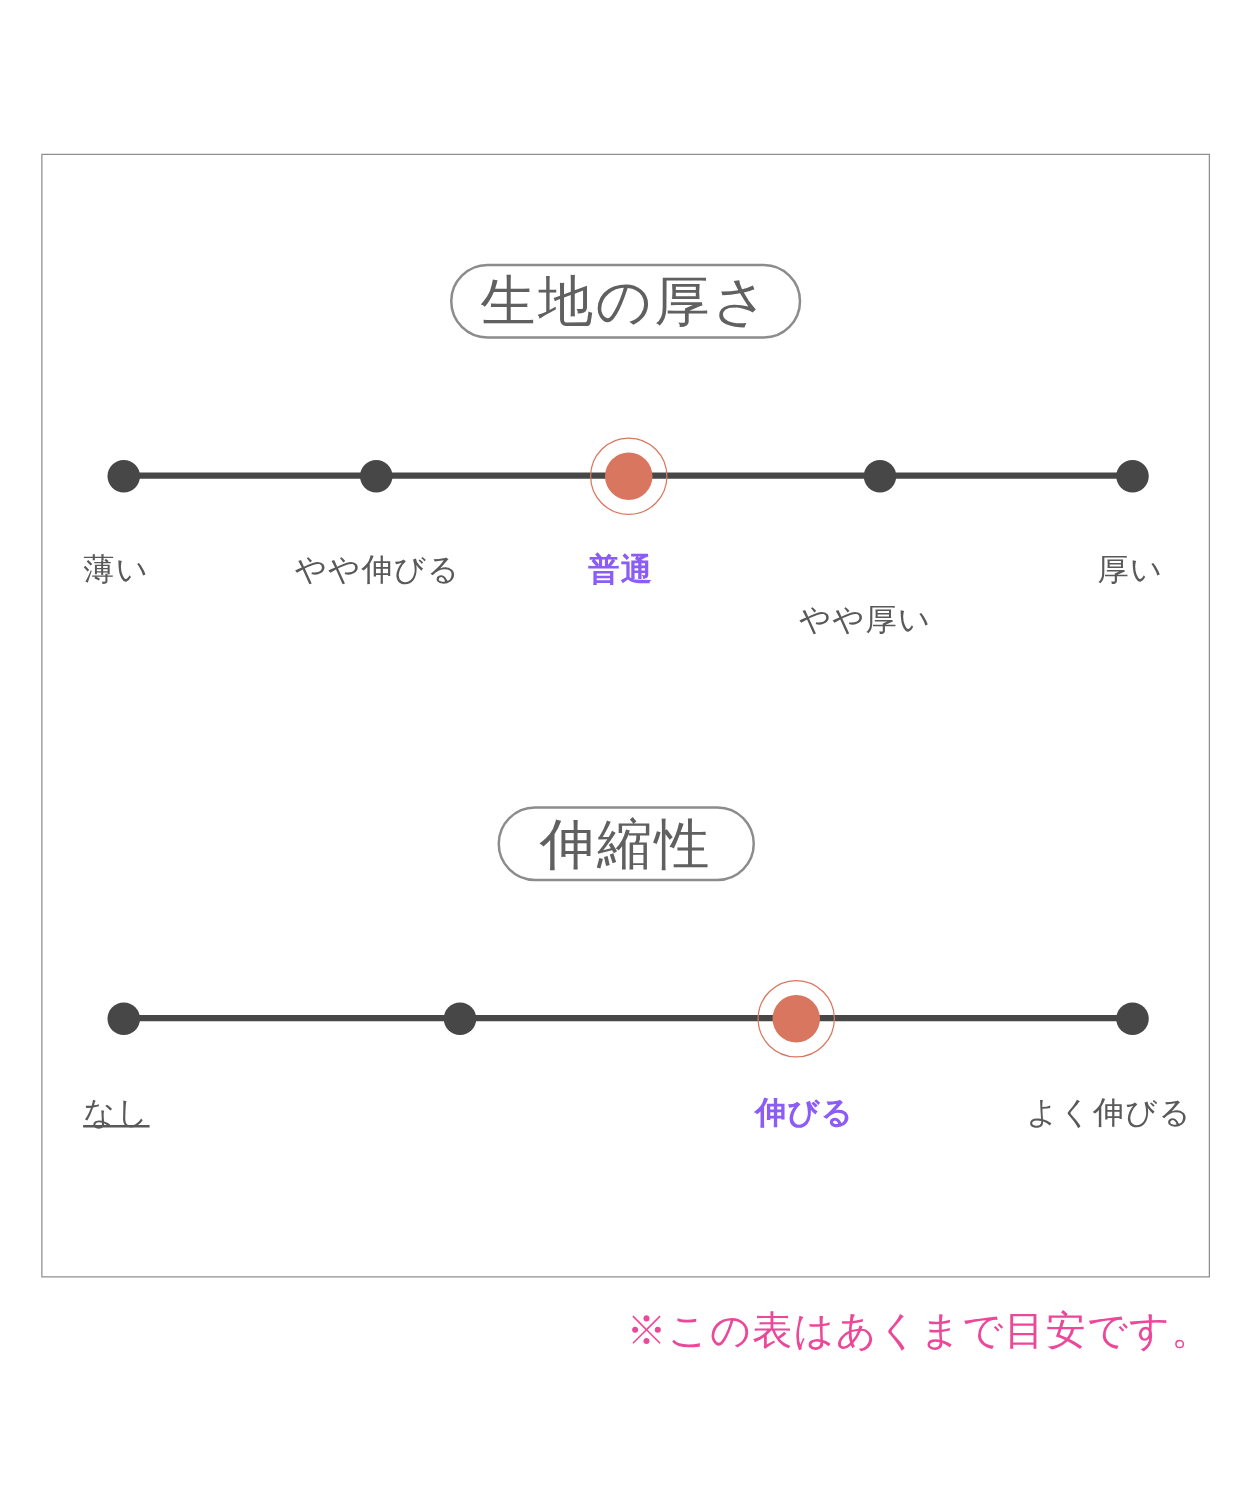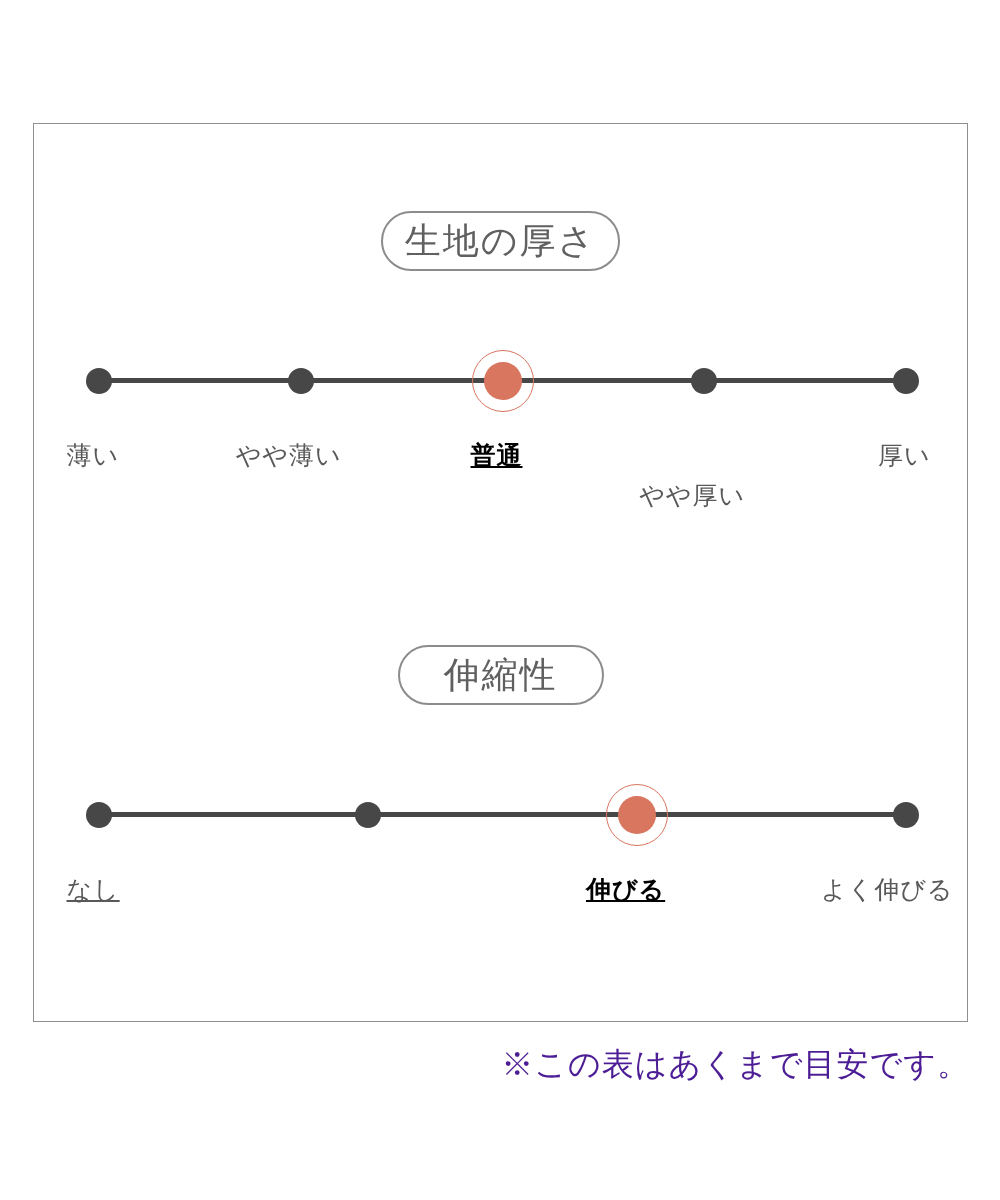--- a/index.html
+++ b/index.html
@@ -31,21 +31,21 @@
     height: 60px;
     padding: 0 22px;
     border: 2px solid #8c8c8c;
     border-radius: 31px;
     display: flex;
     align-items: center;
     justify-content: center;
     background: #ffffff;
   }
   .pill-text {
-    font-size: 36px;
+    font-size: 44px;
     color: #606060;
     letter-spacing: 2px;
     white-space: nowrap;
   }
   .line-wrap {
     position: relative;
     margin: 107px 61px 0 65px;
     height: 5px;
     background: var(--ink, #474747);
   }
@@ -81,29 +81,28 @@
   .scale-label {
     position: absolute;
     top: 0;
     white-space: nowrap;
     font-size: 25px;
     color: var(--label, #595959);
     letter-spacing: 1px;
   }
   .scale-label.selected {
     font-weight: 700;
-    color: #000000;
-    text-decoration: underline;
+    color: #8b5cf6;
   }
   .footer-note {
     position: absolute;
     top: 1043px;
     right: 30px;
     font-size: 32px;
-    color: #4c1d95;
+    color: #ec4899;
     letter-spacing: 1px;
     white-space: nowrap;
   }
 </style>
 </head>
 <body>
 
 <div class="panel">
     <div class="scale-section">
       <div class="pill">
@@ -112,37 +111,37 @@
       <div class="line-wrap">
         <span class="dot" style="left: 0%;"></span>
         <span class="dot" style="left: 25%;"></span>
         <span class="ring" style="left: 50%;"></span>
         <span class="dot accent" style="left: 50%;"></span>
         <span class="dot" style="left: 75%;"></span>
         <span class="dot" style="left: 100%;"></span>
       </div>
       <div class="label-row">
         <span class="scale-label" style="left: -32.5px;">薄い</span>
-        <span class="scale-label" style="left: 136.75px;">やや薄い</span>
+        <span class="scale-label" style="left: 136.75px;">やや伸びる</span>
         <span class="scale-label selected" style="left: 371.5px;">普通</span>
         <span class="scale-label" style="left: 540.25px; margin-top: 40px;">やや厚い</span>
         <span class="scale-label" style="left: 779px;">厚い</span>
       </div>
     </div>
     <div class="scale-section">
       <div class="pill">
         <span class="pill-text">伸縮性</span>
       </div>
       <div class="line-wrap">
         <span class="dot" style="left: 0%;"></span>
         <span class="dot" style="left: 33.3333%;"></span>
         <span class="ring" style="left: 66.6667%;"></span>
         <span class="dot accent" style="left: 66.6667%;"></span>
         <span class="dot" style="left: 100%;"></span>
       </div>
       <div class="label-row">
         <span class="scale-label" style="left: -32.5px; text-decoration: underline;">なし</span>
-        <span class="scale-label selected" style="left: 487px;">伸びる</span>
+        <span class="scale-label selected" style="left: 505px;">伸びる</span>
         <span class="scale-label" style="left: 722px;">よく伸びる</span>
       </div>
     </div>
   </div>
 <div class="footer-note">※この表はあくまで目安です。</div>
 
 </body></html>

